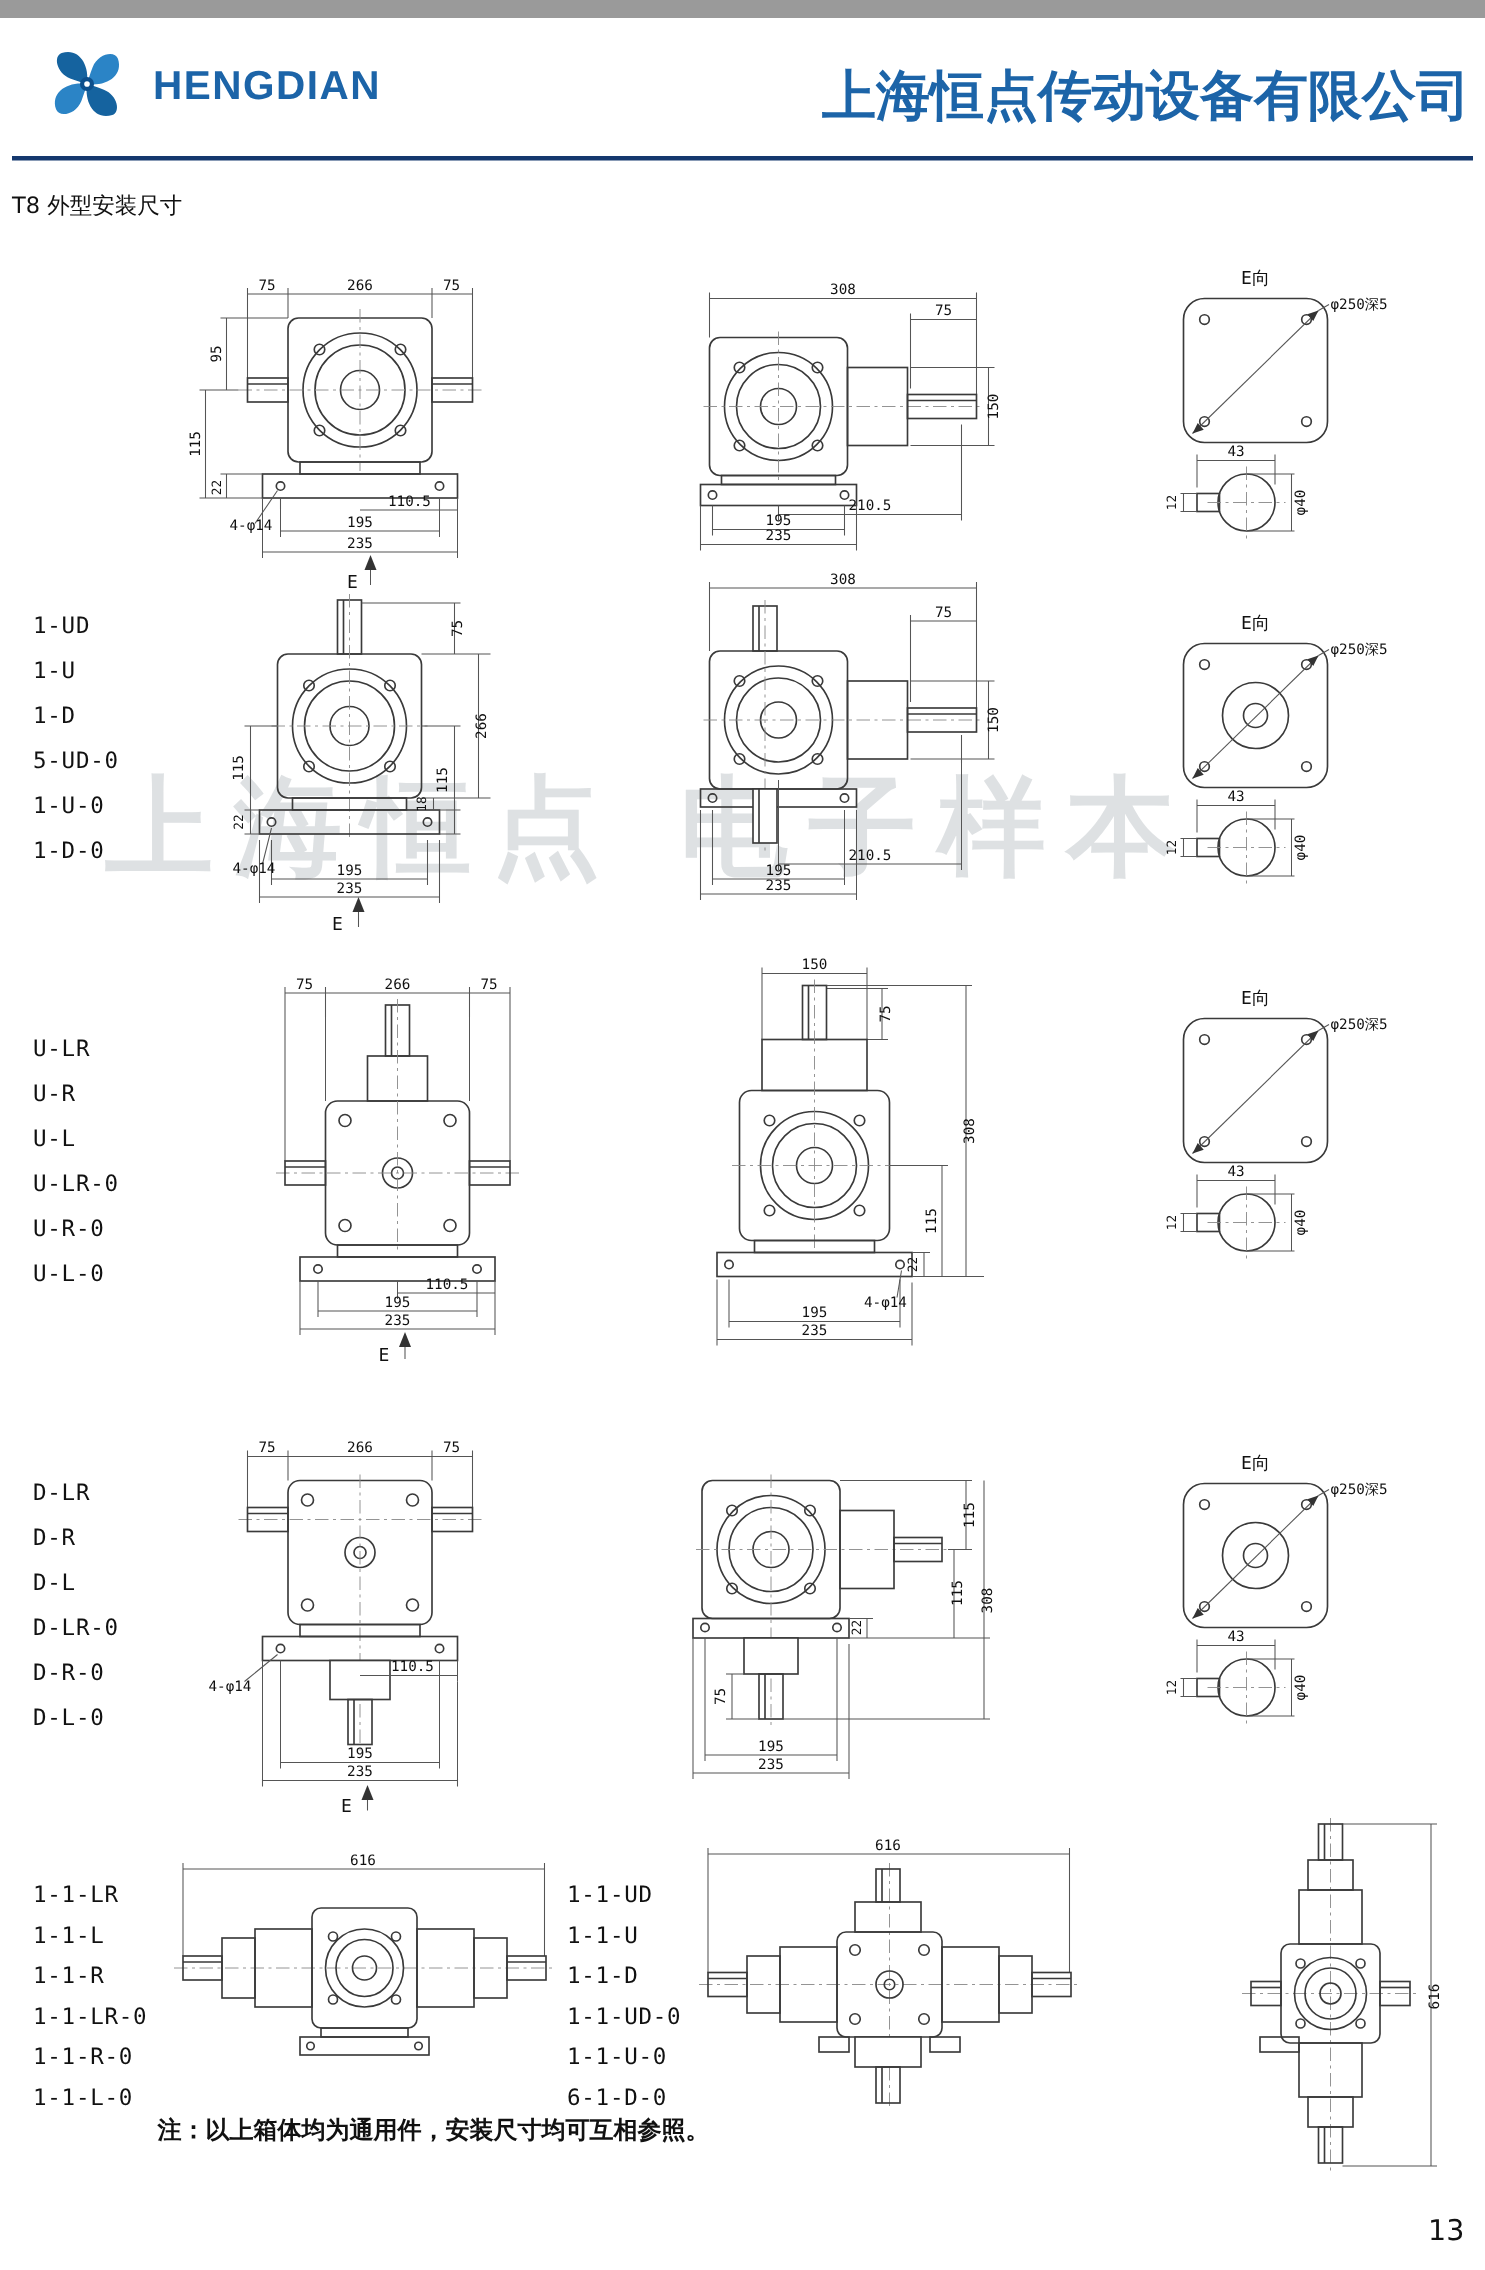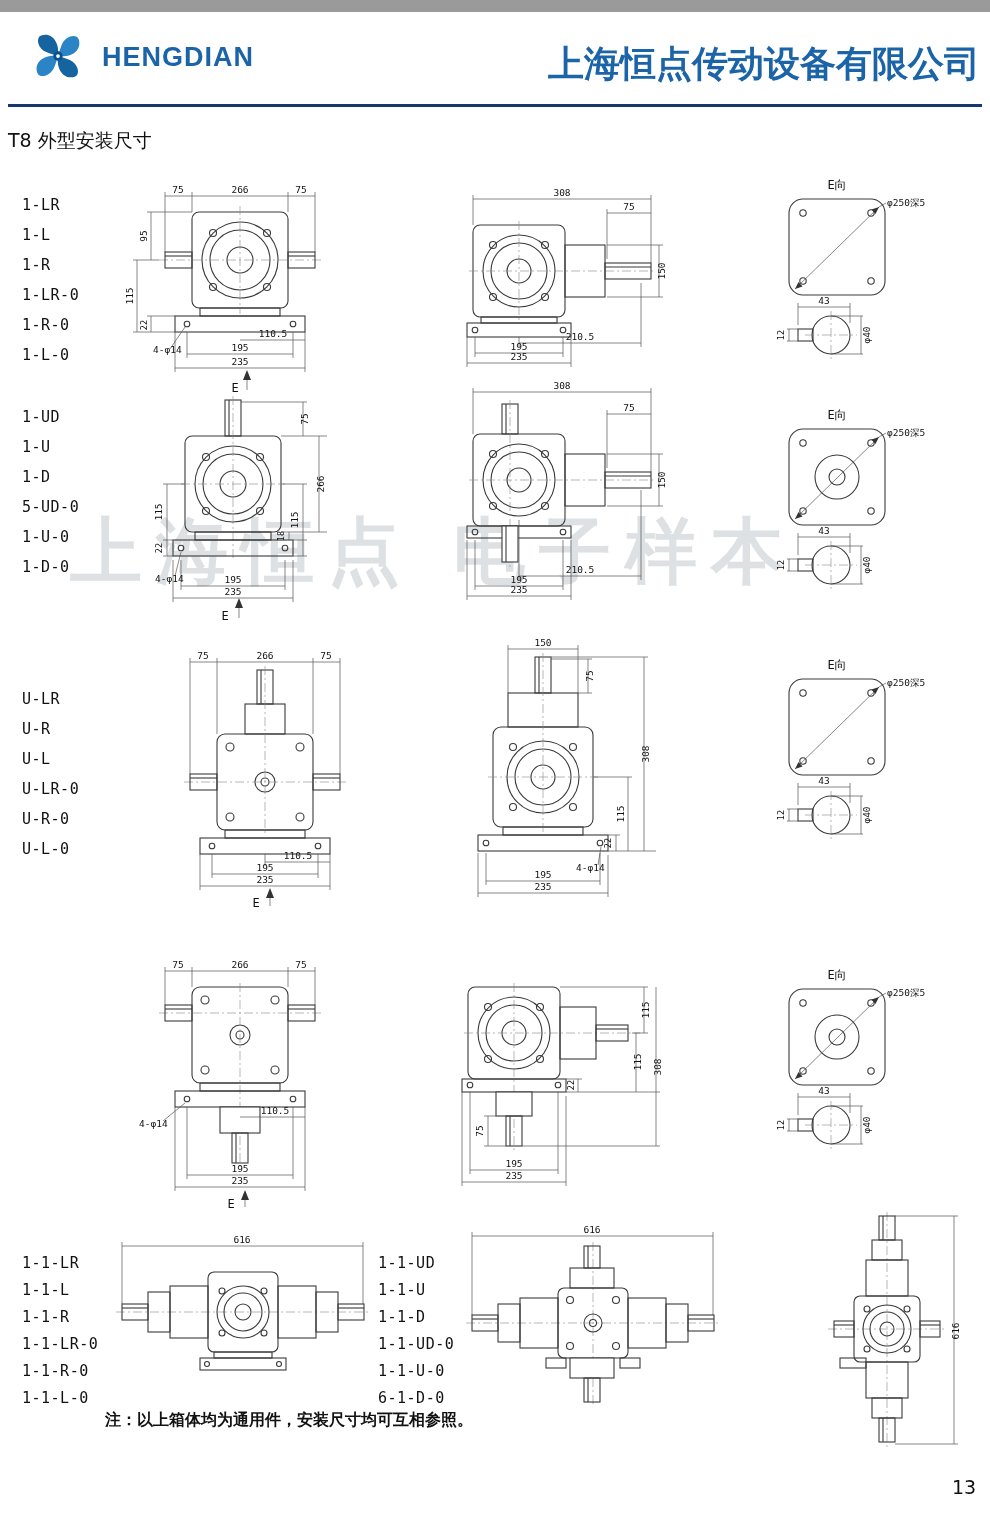--- a/index.html
+++ b/index.html
@@ -5,21 +5,21 @@
   *{margin:0;padding:0;box-sizing:border-box}
   body{background:#9a9a9a;font-family:"DejaVu Sans",sans-serif}
   .page{position:relative;width:990px;height:1513px;background:#ffffff;margin:12px auto;overflow:hidden}
   .abs{position:absolute}
   
   .logo{position:absolute;top:14px;left:28px;width:60px;height:60px}
   .brand{position:absolute;top:30px;left:102px;font-size:27px;font-weight:bold;color:#1c64a8;
          letter-spacing:1px;font-family:"Liberation Sans",sans-serif}
   .company{position:absolute;top:28px;right:10px;font-size:36px;font-weight:bold;color:#1c64a8}
   .rule{position:absolute;top:92px;left:8px;right:8px;height:3px;background:#15386e}
-  .title{position:absolute;top:116px;left:8px;font-size:19px;font-weight:normal;color:#111}
+  .title{position:absolute;top:116px;left:8px;font-size:15px;font-weight:normal;color:#111}
   .watermark{position:absolute;top:492px;left:70px;font-size:72px;font-weight:bold;
              color:rgba(160,168,176,.35);letter-spacing:14px;white-space:nowrap;pointer-events:none}
   
   .labels{position:absolute;font-family:"DejaVu Sans Mono",monospace;font-size:15px;color:#111;letter-spacing:.5px}
   .labels div{height:30px;line-height:30px}
   .labels.tight div{height:27px;line-height:27px}
   .note{position:absolute;top:1398px;left:105px;font-size:16px;font-weight:bold;color:#111}
   .pageno{position:absolute;top:1464px;left:952px;font-size:19px;color:#111}
   
   svg .ln{fill:none;stroke:#3a3a3a;stroke-width:1.1}
@@ -44,28 +44,20 @@
     <path d="M32,32 C34,18 26,6 14,10 C8,12 10,24 20,28 C25,30 29,31 32,32 Z" fill="#2b84c6" transform="rotate(270 32 32)"></path>
     <circle cx="32" cy="32" r="5" fill="#0d4f8c"></circle>
       <circle cx="32" cy="32" r="2" fill="#fff"></circle>
   </svg>
   <div class="brand">HENGDIAN</div>
   <div class="company">上海恒点传动设备有限公司</div>
   <div class="rule"></div>
   <h2 class="title">T8 外型安装尺寸</h2>
   <div class="watermark">上海恒点  电子样本</div>
 
-  <div class="labels" style="left:22px;top:178px">
-    <div>1-LR</div>
-    <div>1-L</div>
-    <div>1-R</div>
-    <div>1-LR-0</div>
-    <div>1-R-0</div>
-    <div>1-L-0</div>
-  </div>
 
   <svg class="abs" style="left:125px;top:170px" width="235" height="212" viewBox="0 0 235 212">
     <g>
       <line class="dl" x1="40" y1="14" x2="190" y2="14"></line>
       <line class="dl" x1="40" y1="10" x2="40" y2="70"></line>
       <line class="dl" x1="67" y1="10" x2="67" y2="30"></line>
       <line class="dl" x1="163" y1="10" x2="163" y2="30"></line>
       <line class="dl" x1="190" y1="10" x2="190" y2="70"></line>
     </g>
     <text class="dim" x="53" y="11">75</text>
@@ -500,20 +492,28 @@
       <line class="dl" x1="14" y1="152" x2="14" y2="164"></line>
       <line class="dl" x1="56" y1="139" x2="88" y2="139"></line>
         <line class="dl" x1="56" y1="177" x2="88" y2="177"></line>
       <line class="dl" x1="86" y1="139" x2="86" y2="177"></line>
     </g>
     <text class="dim" x="49" y="127">43</text>
     <text class="dim s" transform="rotate(-90 9 158)" x="9" y="158">12</text>
     <text class="dim" transform="rotate(-90 95 158)" x="95" y="158">φ40</text>
   </svg>
 
+  <div class="labels" style="left:22px;top:968px">
+    <div>D-LR</div>
+    <div>D-R</div>
+    <div>D-L</div>
+    <div>D-LR-0</div>
+    <div>D-R-0</div>
+    <div>D-L-0</div>
+  </div>
 
   <svg class="abs" style="left:125px;top:945px" width="235" height="252" viewBox="0 0 235 252">
     <g>
       <line class="dl" x1="40" y1="14" x2="190" y2="14"></line>
       <line class="dl" x1="40" y1="10" x2="40" y2="48"></line>
         <line class="dl" x1="67" y1="10" x2="67" y2="30"></line>
       <line class="dl" x1="163" y1="10" x2="163" y2="30"></line>
         <line class="dl" x1="190" y1="10" x2="190" y2="48"></line>
     </g>
     <text class="dim" x="53" y="11">75</text>

